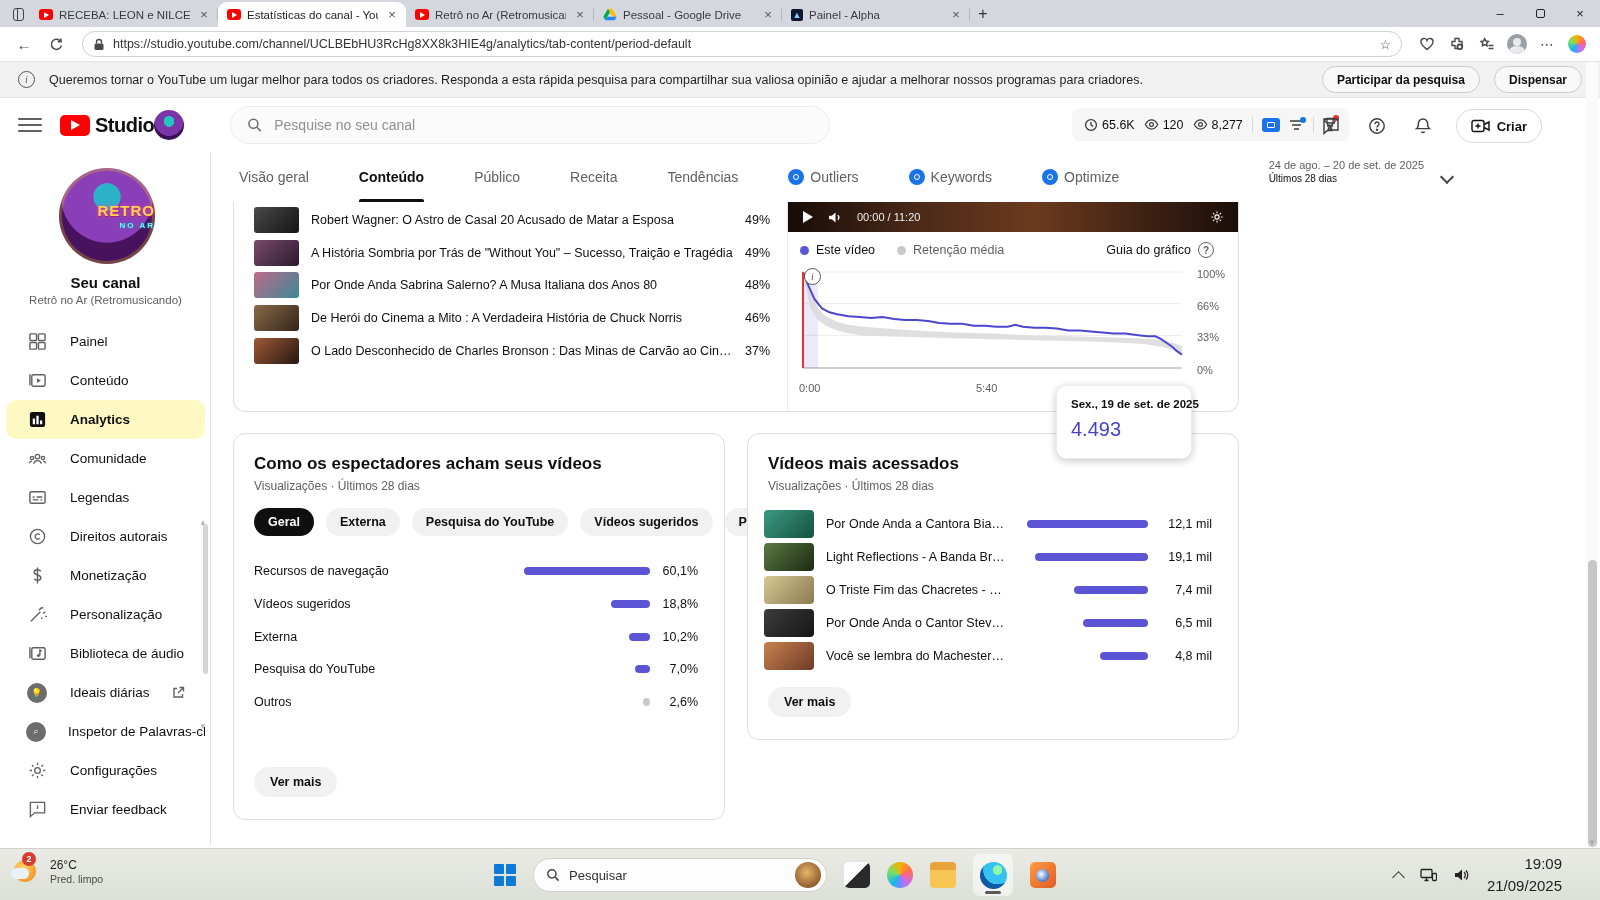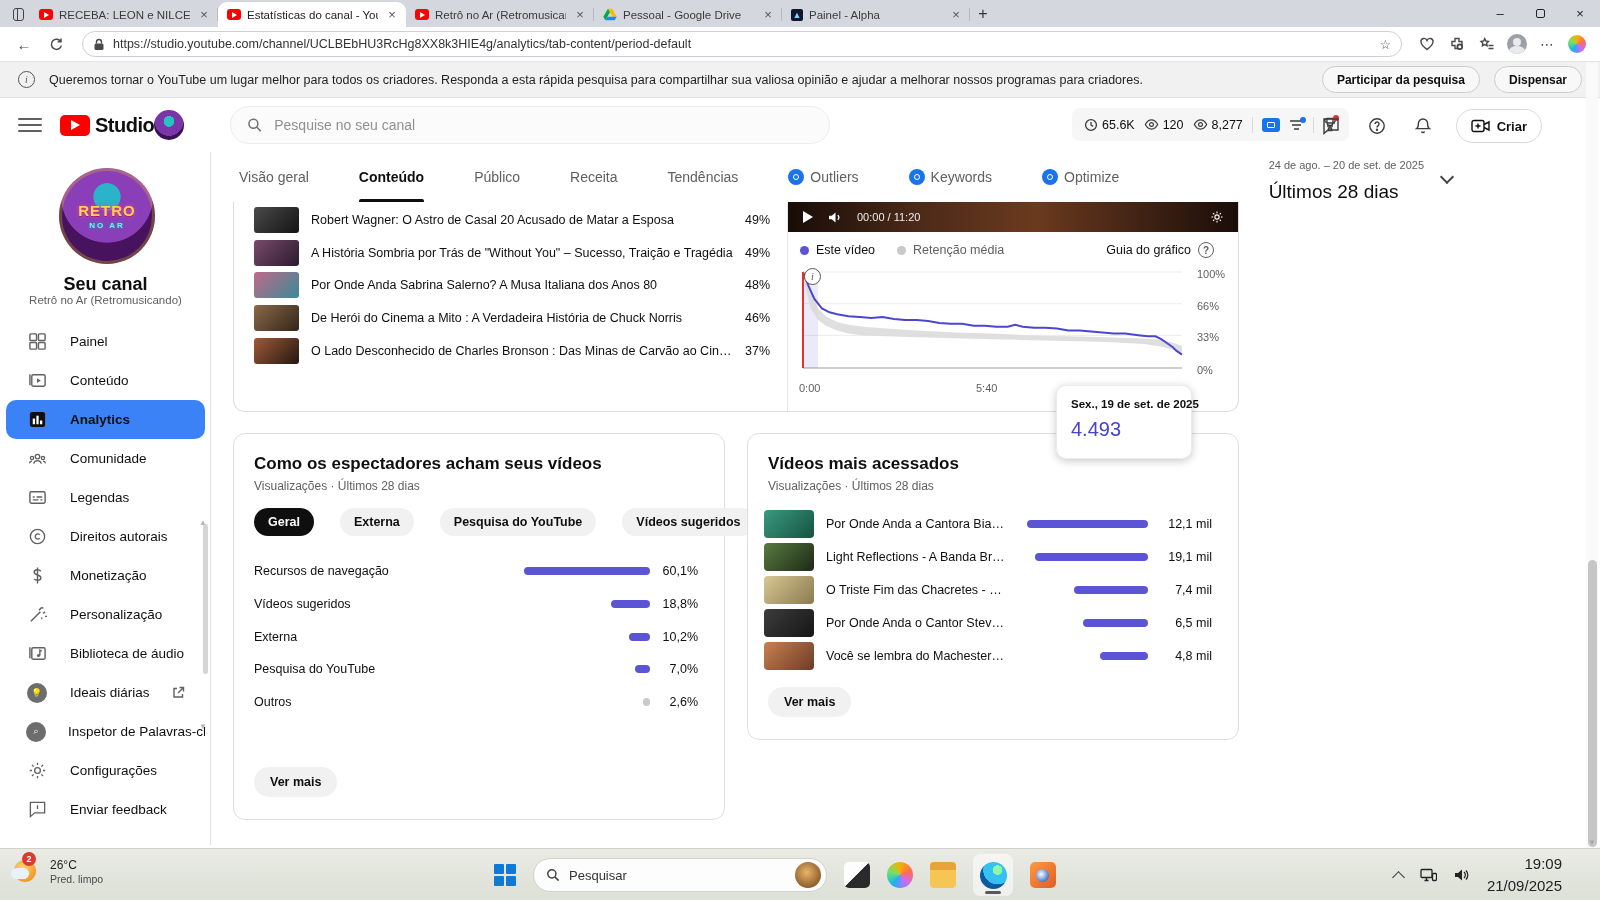--- a/index.html
+++ b/index.html
@@ -59,47 +59,47 @@
   .dotted-ic{position:relative}
   .dot-blue{position:absolute;right:-2px;top:-2px;width:6px;height:6px;border-radius:50%;background:#1a73e8}
   .dot-red{position:absolute;right:-2px;top:-2px;width:6px;height:6px;border-radius:50%;background:#e03131}
   .hdricon{width:26px;height:26px;display:flex;align-items:center;justify-content:center;color:#3c3c3c}
   .hdr-right{position:absolute;right:58px;top:11px;display:flex;align-items:center;gap:20px}
   .create{height:34px;border:1px solid #d9d9d9;border-radius:18px;display:flex;align-items:center;gap:7px;padding:0 14px;font-size:13px;font-weight:bold;color:#0f0f0f;background:#fff}
   .avatar-ch{width:30px;height:30px;border-radius:50%;background:radial-gradient(circle at 50% 38%,#27c3c0 0 22%,#7a35a8 23% 60%,#3c1058 61% 100%);position:absolute;right:16px;top:110px}
 
   
   .sidebar{position:absolute;left:0;top:152px;width:211px;height:693px;background:#fff;border-right:1px solid #e2e2e2}
-  .chavatar{position:absolute;left:59px;top:16px;width:96px;height:96px;border-radius:50%;background:radial-gradient(circle at 50% 30%,#2bb3c9 0 16%,#8a3fb8 17% 55%,#47135f 56% 100%);display:flex;flex-direction:column;align-items:center;justify-content:center;box-shadow:inset 0 0 0 3px rgba(255,215,0,.25)}
+  .chavatar{position:absolute;left:59px;top:16px;width:96px;height:96px;border-radius:50%;background:radial-gradient(circle at 50% 30%,#2bb3c9 0 16%,#8a3fb8 17% 55%,#47135f 56% 100%);display:flex;flex-direction:column;align-items:flex-end;justify-content:center;box-shadow:inset 0 0 0 3px rgba(255,215,0,.25)}
   .chavatar .l1{font-size:15px;font-weight:bold;color:#ffd54d;text-shadow:0 0 4px #ff3da0,0 1px 0 #7a1f5f;letter-spacing:1px}
   .chavatar .l2{font-size:8px;font-weight:bold;color:#6ef0ff;text-shadow:0 0 3px #0aa;letter-spacing:2px;margin-top:2px}
-  .chlabel{position:absolute;left:0;width:211px;top:122px;text-align:center;font-size:18px;font-weight:bold}
+  .chlabel{position:absolute;left:0;width:211px;top:122px;text-align:center;font-size:15px;font-weight:bold}
   .chname{position:absolute;left:0;width:211px;top:142px;text-align:center;font-size:11.5px;color:#606060}
   .nav{position:absolute;left:0;top:170px;width:211px}
   .navitem{height:39px;display:flex;align-items:center;gap:22px;padding-left:20px;margin:0 6px;border-radius:10px;font-size:13.5px;color:#0f0f0f}
   .navitem .nicon{width:22px;height:22px;display:flex;align-items:center;justify-content:center;color:#606060}
-  .navitem.active{background:#3b82f6;font-weight:bold}
+  .navitem.active{background:#fef9c3;font-weight:bold}
   .navitem.active .nicon{color:#0f0f0f}
   .navitem .ext{margin-left:auto;margin-right:20px;color:#606060}
   .graycirc{width:20px;height:20px;border-radius:50%;background:#6d6d6d;display:flex;align-items:center;justify-content:center;color:#fff;font-size:9px}
   .sb-scroll{position:absolute;right:2px;top:372px;width:5px;height:320px;background:transparent}
   .sb-thumb{position:absolute;right:0;top:0;width:5px;height:150px;background:#d5d5d5;border-radius:3px}
   .sb-arrow{position:absolute;right:3px;font-size:8px;color:#b5b5b5}
 
   
   .main{position:absolute;left:211px;top:152px;width:1345px;height:693px;background:#fff}
   .atabs{position:absolute;left:28px;top:0;height:50px;display:flex;align-items:flex-end;gap:50px}
   .atab{font-size:14px;color:#606060;position:relative;display:flex;align-items:center;gap:6px;height:50px}
   .atab.active{color:#0f0f0f;font-weight:bold}
   .atab.active:after{content:"";position:absolute;left:0;right:0;bottom:0;height:3px;background:#0f0f0f;border-radius:2px 2px 0 0}
   .tabbadge{width:16px;height:16px;border-radius:50%;background:#1a73e8;display:flex;align-items:center;justify-content:center}
   .tabbadge i{display:block;width:6px;height:6px;border:1.5px solid #fff;border-radius:50%}
   .daterange{position:absolute;right:132px;top:7px;text-align:left}
   .daterange .dr1{font-size:11px;color:#606060}
-  .daterange .dr2{font-size:19px;color:#0f0f0f;margin-top:10px}
+  .daterange .dr2{font-size:10px;color:#0f0f0f;margin-top:2px}
   .chev-down{position:absolute;right:104px;top:20px;width:10px;height:10px;border-right:2px solid #444;border-bottom:2px solid #444;transform:rotate(45deg)}
 
   .card{position:absolute;background:#fff;border:1px solid #dedede;border-radius:12px}
   .topcard{left:22px;top:50px;width:1006px;height:210px;border-top:none;border-radius:0 0 12px 12px;overflow:hidden}
   .vrow{height:32.6px;display:flex;align-items:center;gap:12px;padding-left:20px;width:553px}
   .vthumb{width:45px;height:26px;border-radius:3px;flex:0 0 45px}
   .vtitle{flex:1;font-size:12.5px;white-space:nowrap;overflow:hidden;text-overflow:ellipsis}
   .vpct{width:42px;text-align:right;font-size:12.5px;padding-right:18px;flex:0 0 42px}
   .listsep{position:absolute;left:553px;top:0;bottom:0;width:1px;background:#e7e7e7}
   .player{position:absolute;left:554px;top:0;right:0;height:30px;background:linear-gradient(90deg,#170c07,#4a2918 28%,#6b3a1e 55%,#3a1f12 82%,#1a0d08);display:flex;align-items:center;color:#fff;padding:0 14px;gap:14px}
@@ -114,21 +114,21 @@
   .xlab{position:absolute;top:180px;font-size:11px;color:#606060}
   .chart-info{position:absolute;left:570px;top:66px;width:17px;height:17px;background:#fff;border:1.5px solid #555;border-radius:50%;color:#555;font-size:10px;display:flex;align-items:center;justify-content:center;font-style:italic;font-family:"Liberation Serif",serif}
 
   .tooltip{position:absolute;left:845px;top:233px;width:136px;height:74px;background:#fff;border:1px solid #ececec;border-radius:10px;box-shadow:0 2px 8px rgba(0,0,0,.22);padding:12px 14px;z-index:5}
   .tooltip .tdate{font-size:11.5px;font-weight:bold;color:#0f0f0f;white-space:nowrap}
   .tooltip .tval{font-size:20px;color:#4842c8;margin-top:8px}
 
   .cardtitle{position:absolute;left:20px;top:20px;font-size:17px;font-weight:bold}
   .cardsub{position:absolute;left:20px;top:45px;font-size:12px;color:#606060}
   .trafficcard{left:22px;top:281px;width:492px;height:387px}
-  .chips{position:absolute;left:20px;top:74px;display:flex;gap:26px}
+  .chips{position:absolute;left:20px;top:74px;display:flex;gap:12px}
   .chip{height:28px;border-radius:14px;background:#f1f1f1;display:flex;align-items:center;padding:0 14px;font-size:12.5px;font-weight:bold;color:#0f0f0f;white-space:nowrap}
   .chip.active{background:#0f0f0f;color:#fff}
   .trows{position:absolute;left:20px;top:121px;right:26px}
   .trow{height:32.7px;display:flex;align-items:center}
   .trow .tl{flex:1;font-size:12.5px}
   .barwrap{width:130px;display:flex;justify-content:flex-end;align-items:center}
   .bar{height:8px;border-radius:4px;background:#5b55d6}
   .bar.gray{background:#c9c9c9}
   .tval2{width:48px;text-align:right;font-size:12.5px}
   .vermais{position:absolute;left:20px;bottom:22px;height:30px;border-radius:15px;background:#f1f1f1;display:flex;align-items:center;padding:0 16px;font-size:12.5px;font-weight:bold;color:#0f0f0f}

